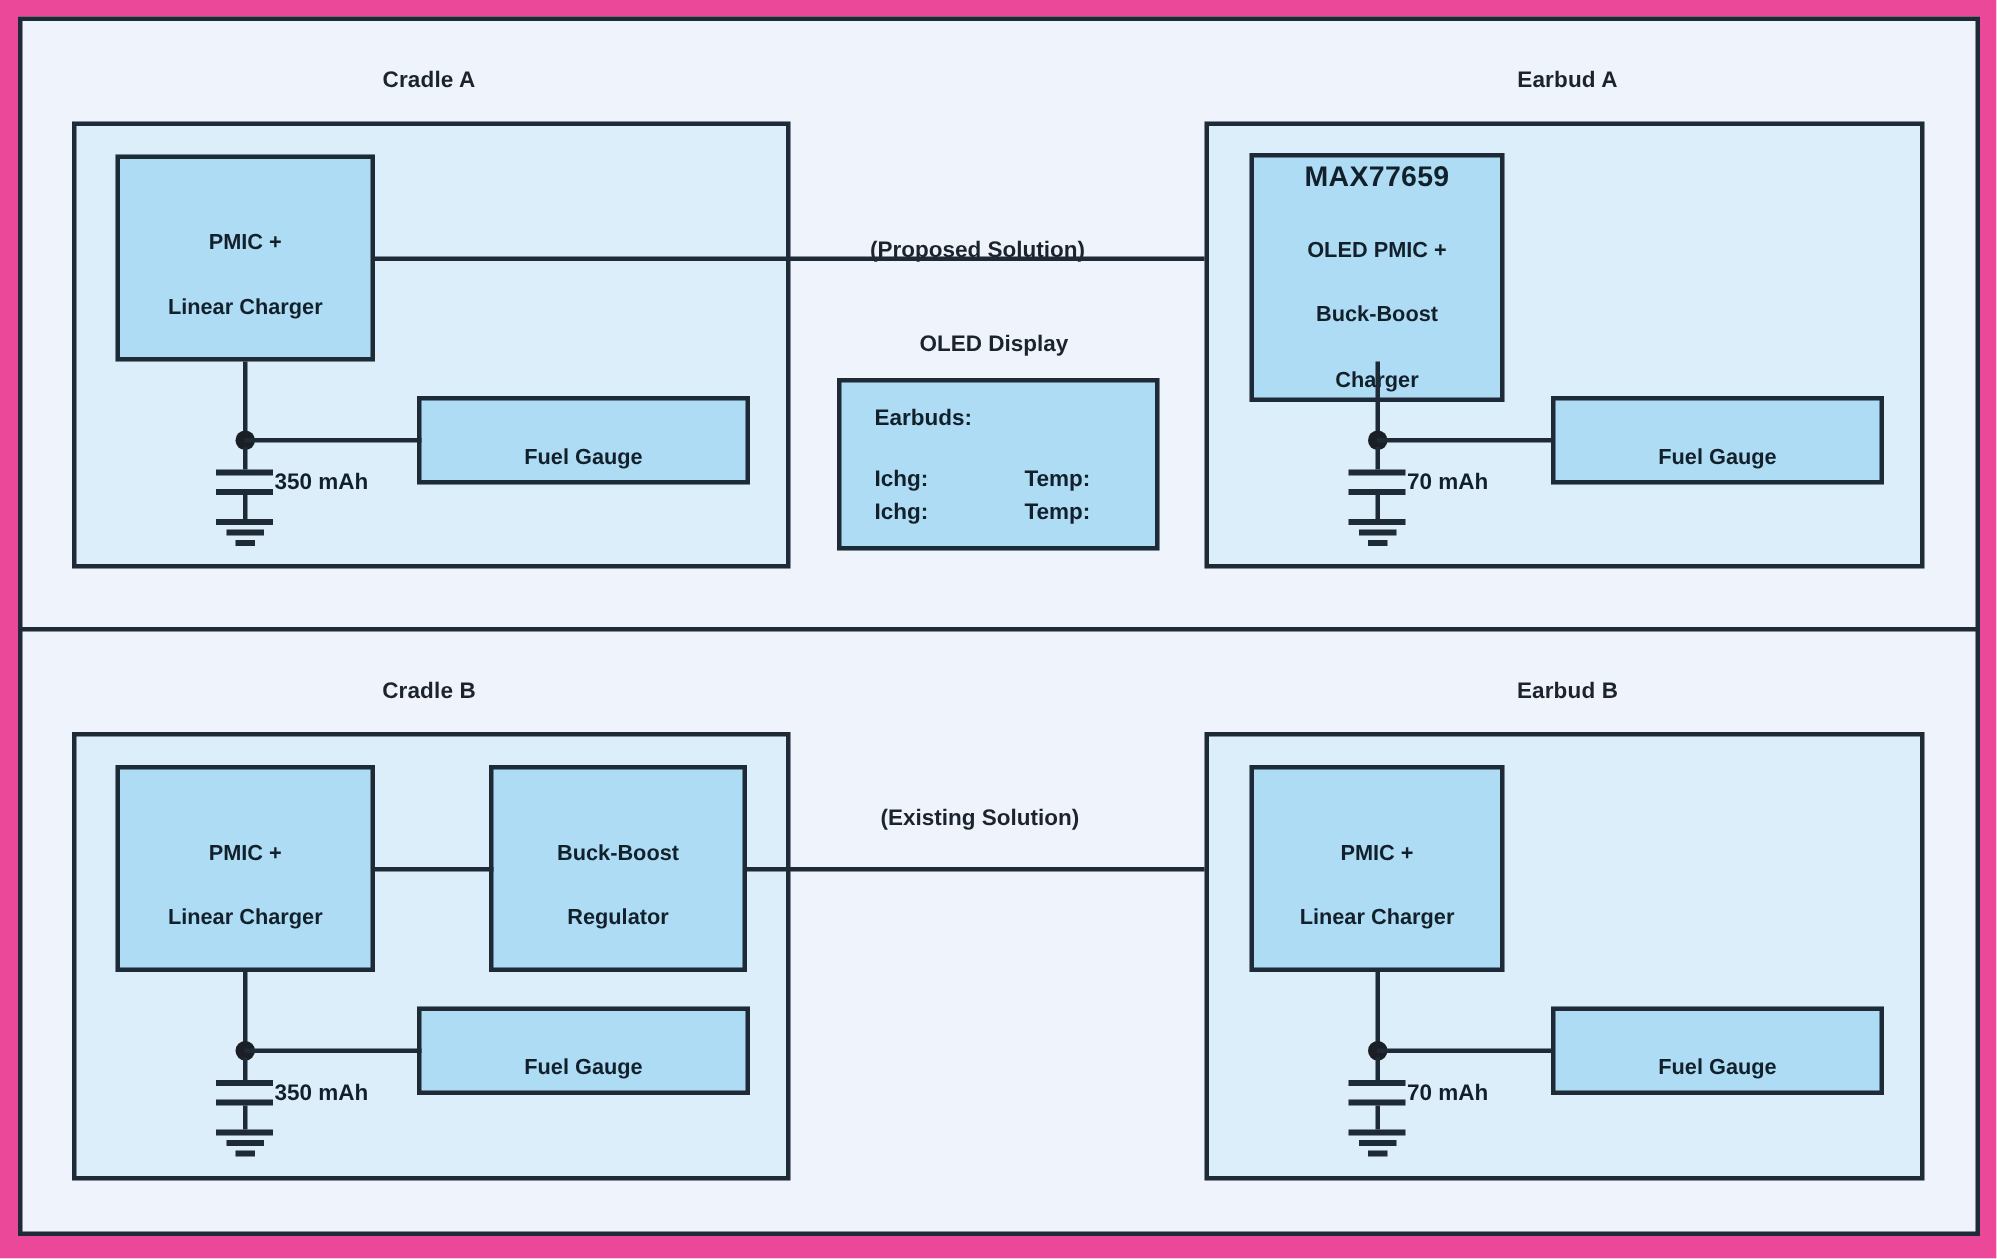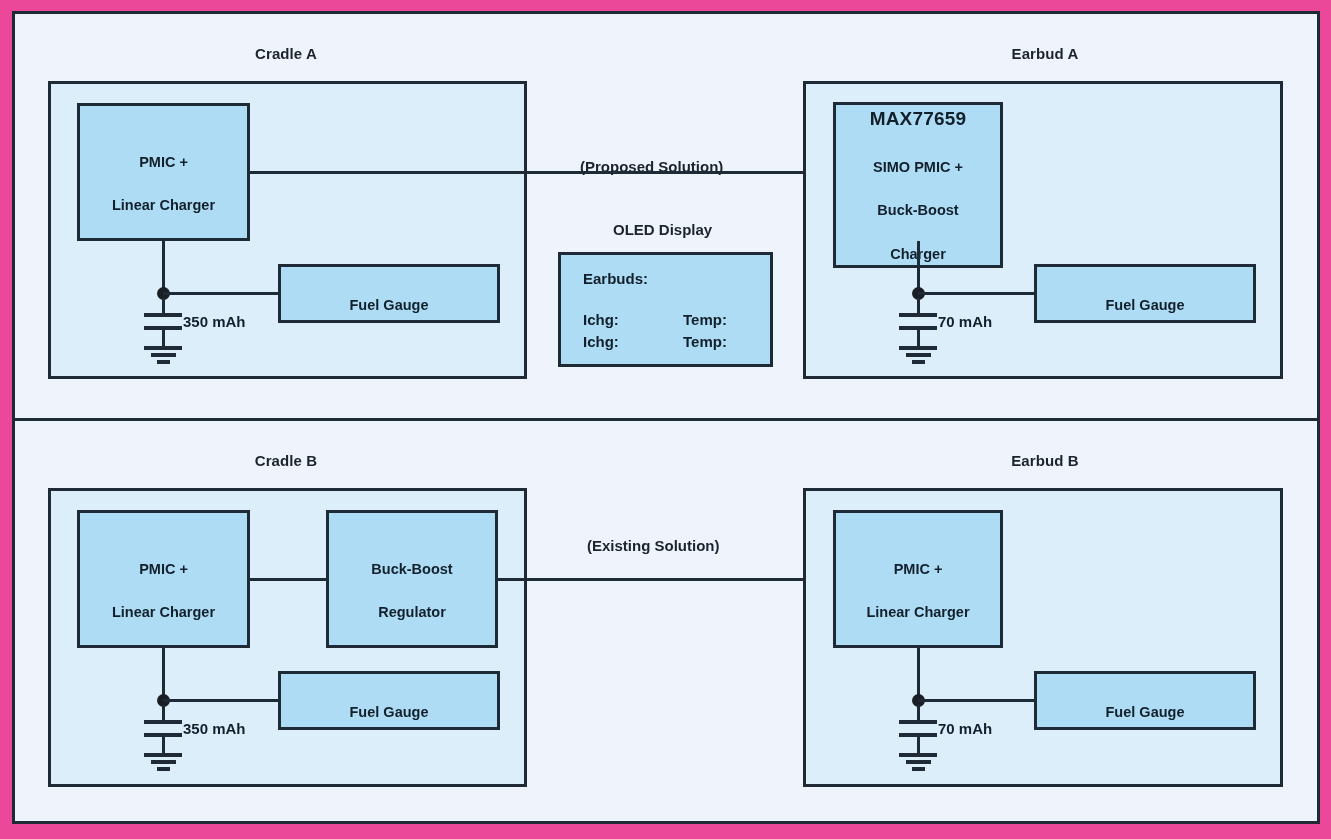--- a/index.html
+++ b/index.html
@@ -205,21 +205,21 @@
       <span class="oled-line c2">Temp:</span>
     </div>
   </div>
 
   <div class="section-title" style="left:945px; top:45px; width:200px;">Earbud A</div>
 
   <div class="panel" style="left:803px; top:81px; width:480px; height:298px;"></div>
 
   <div class="block" style="left:833px; top:102px; width:170px; height:166px;">
     <span class="ttl-big">MAX77659</span>
-    <span class="ln">SIMO PMIC +</span>
+    <span class="ln">OLED PMIC +</span>
     <span class="ln">Buck-Boost</span>
     <span class="ln">Charger</span>
   </div>
 
   <div class="block" style="left:1034px; top:264px; width:222px; height:59px;">
     <span class="ln">Fuel Gauge</span>
   </div>
 
   <div class="wire-v" style="left:917px; top:241px; height:56px;"></div>
   <div class="junction" style="left:912px; top:287px;"></div>

